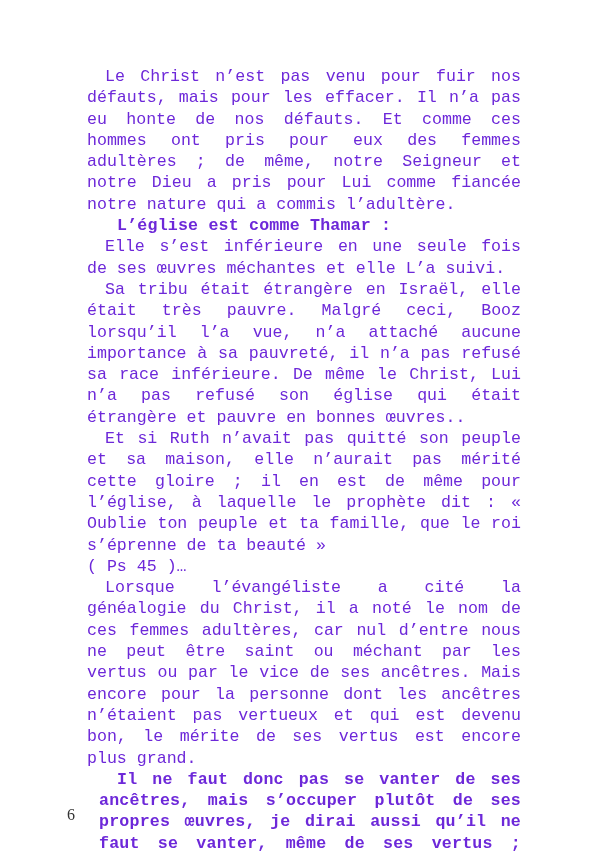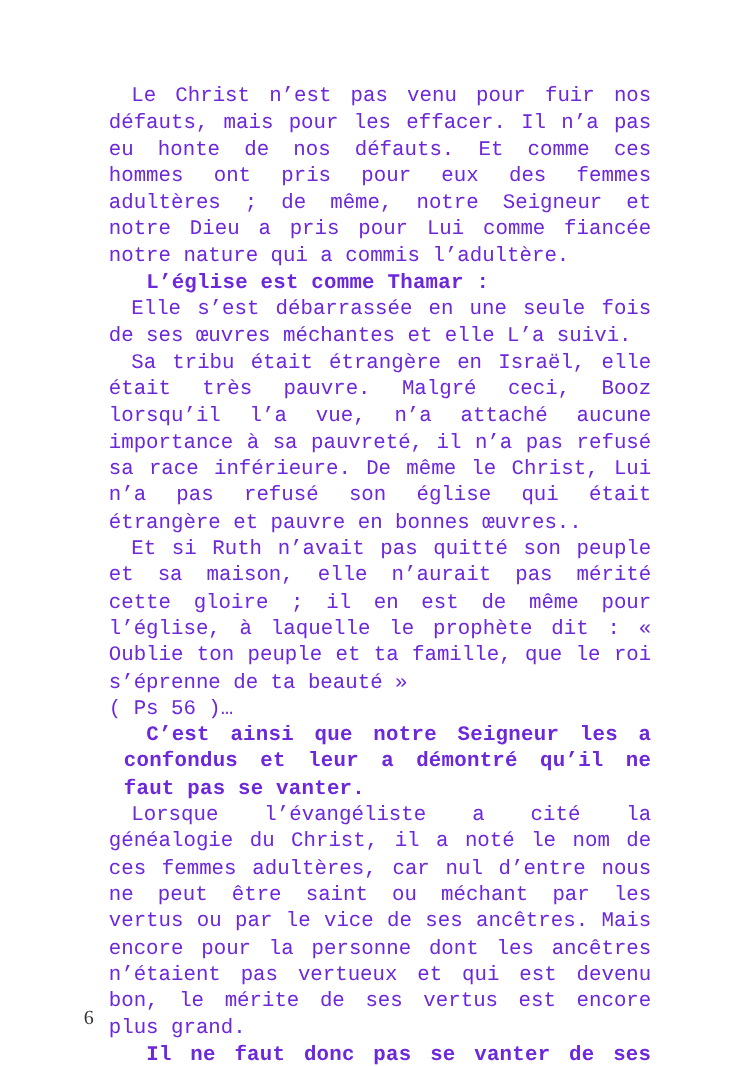--- a/index.html
+++ b/index.html
@@ -30,22 +30,21 @@
     font-size: 16px;
     color: #333;
   }
 </style>
 </head>
 <body>
 
 <div class="page">
   <p>Le Christ n’est pas venu pour fuir nos défauts, mais pour les effacer. Il n’a pas eu honte de nos défauts. Et comme ces hommes ont pris pour eux des femmes adultères ; de même, notre Seigneur et notre Dieu a pris pour Lui comme fiancée notre nature qui a commis l’adultère.</p>
   <p class="bold">L’église est comme Thamar :</p>
-  <p>Elle s’est débarrassée en une seule fois de ses œuvres méchantes et elle L’a suivi.</p>
+  <p>Elle s’est inférieure en une seule fois de ses œuvres méchantes et elle L’a suivi.</p>
   <p>Sa tribu était étrangère en Israël, elle était très pauvre. Malgré ceci, Booz lorsqu’il l’a vue, n’a attaché aucune importance à sa pauvreté, il n’a pas refusé sa race inférieure. De même le Christ, Lui n’a pas refusé son église qui était étrangère et pauvre en bonnes œuvres..</p>
   <p>Et si Ruth n’avait pas quitté son peuple et sa maison, elle n’aurait pas mérité cette gloire  ; il en est de même pour l’église, à laquelle le prophète dit : « Oublie ton peuple et ta famille, que le roi s’éprenne de ta beauté »</p>
-  <p class="noindent">( Ps 56 )…</p>
-  <p class="bold">C’est ainsi que notre Seigneur les a confondus et leur a démontré qu’il ne faut pas se vanter.</p>
+  <p class="noindent">( Ps 45 )…</p>
   <p>Lorsque l’évangéliste a cité la généalogie du Christ, il a noté le nom de ces femmes adultères, car nul d’entre nous ne peut être saint ou méchant par les vertus ou par le vice de ses ancêtres. Mais encore pour la personne dont les ancêtres n’étaient pas vertueux et qui est devenu bon, le mérite de ses vertus est encore plus grand.</p>
   <p class="bold">Il ne faut donc pas se vanter de ses ancêtres, mais s’occuper plutôt de ses propres œuvres, je dirai aussi qu’il ne faut se vanter, même de ses vertus ; l’image de cette vanité est le pharisien, à l’opposé du collecteur d’impôts ( Lc 18 ).</p>
 </div>
 
 <div class="page-number">6</div>
 
 </body></html>

